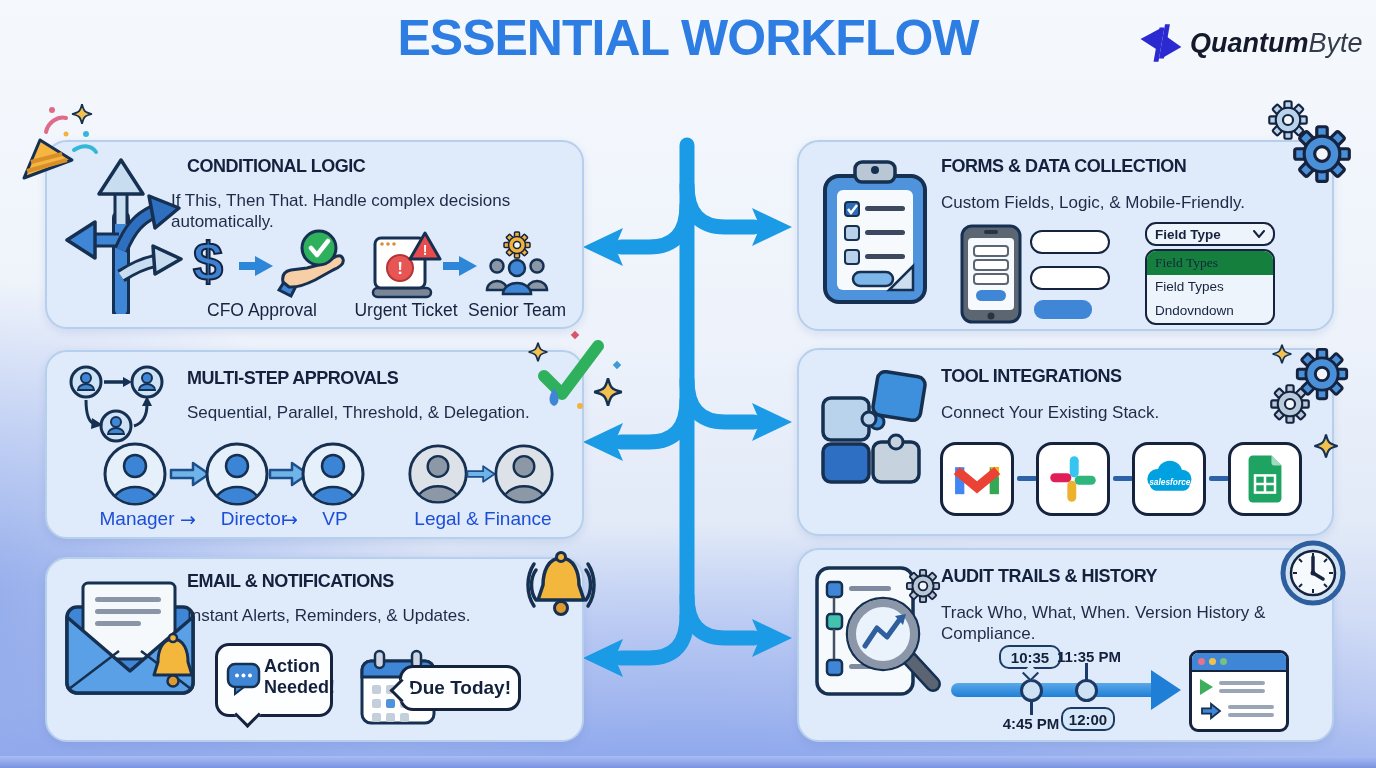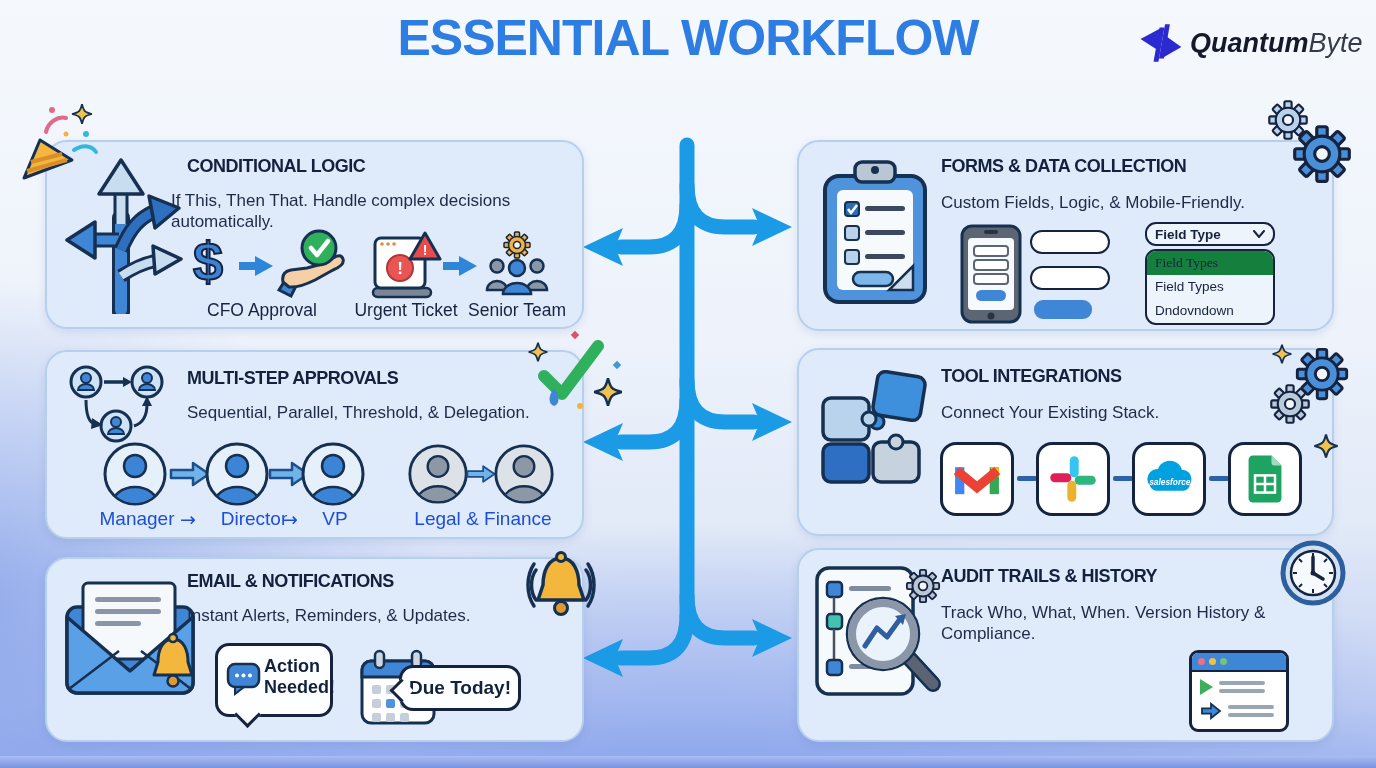--- a/index.html
+++ b/index.html
@@ -424,20 +424,33 @@
       <use href="#gearshape" fill="#b9c6d6" transform="translate(110,24) scale(0.62)"></use>
       <line x1="96" y1="96" x2="120" y2="122" stroke="#163052" stroke-width="16" stroke-linecap="round"></line>
       <line x1="96" y1="96" x2="120" y2="122" stroke="#5a6472" stroke-width="11" stroke-linecap="round"></line>
       <circle cx="70" cy="72" r="36" fill="none" stroke="#163052" stroke-width="2.5"></circle>
       <circle cx="70" cy="72" r="31" fill="#eaf3fb" stroke="#8b97a8" stroke-width="8"></circle>
       <path d="M52,84 L64,66 L74,75 L87,57" stroke="#2f5f9e" stroke-width="5" fill="none" stroke-linecap="round" stroke-linejoin="round"></path>
       <polygon points="82,54 93,52 90,63" fill="#2f5f9e"></polygon>
     </svg>
     <div class="ptitle" style="left:142px;top:16px;">AUDIT TRAILS &amp; HISTORY</div>
     <div class="psub" style="left:142px;top:52px;width:368px;">Track Who, What, When. Version History &amp; Compliance.</div>
+    <div class="abs" style="left:150px;top:95px;width:240px;height:92px;">
+      <div class="tbar" style="left:2px;top:38px;width:202px;"></div>
+      <div class="thead" style="left:202px;top:25px;"></div>
+      <div class="stem" style="left:81px;top:54px;height:16px;"></div>
+      <div class="stem" style="left:136px;top:18px;height:18px;"></div>
+      <div class="node" style="left:71px;top:34px;"></div>
+      <div class="node" style="left:126px;top:34px;"></div>
+      <div class="tlbub" style="left:50px;top:0px;width:62px;height:24px;">10:35</div>
+      <div class="abs" style="left:26px;top:18px;width:10px;height:10px;background:#d6e7f8;border-right:2.5px solid #1d3a66;border-bottom:2.5px solid #1d3a66;transform:rotate(45deg) translate(38px,-32px);"></div>
+      <div class="tl-lab" style="left:102px;top:3px;width:76px;">11:35 PM</div>
+      <div class="tl-lab" style="left:50px;top:70px;width:64px;">4:45 PM</div>
+      <div class="tlbub" style="left:112px;top:62px;width:54px;height:24px;">12:00</div>
+    </div>
     <div class="brow" style="left:390px;top:100px;">
       <div class="brow-h">
         <div class="dot" style="background:#e8718c;"></div>
         <div class="dot" style="background:#f0c24a;"></div>
         <div class="dot" style="background:#77c17e;"></div>
       </div>
       <div class="brow-row">
         <div class="play"></div>
         <div class="lines">
             <div class="ln"></div>

